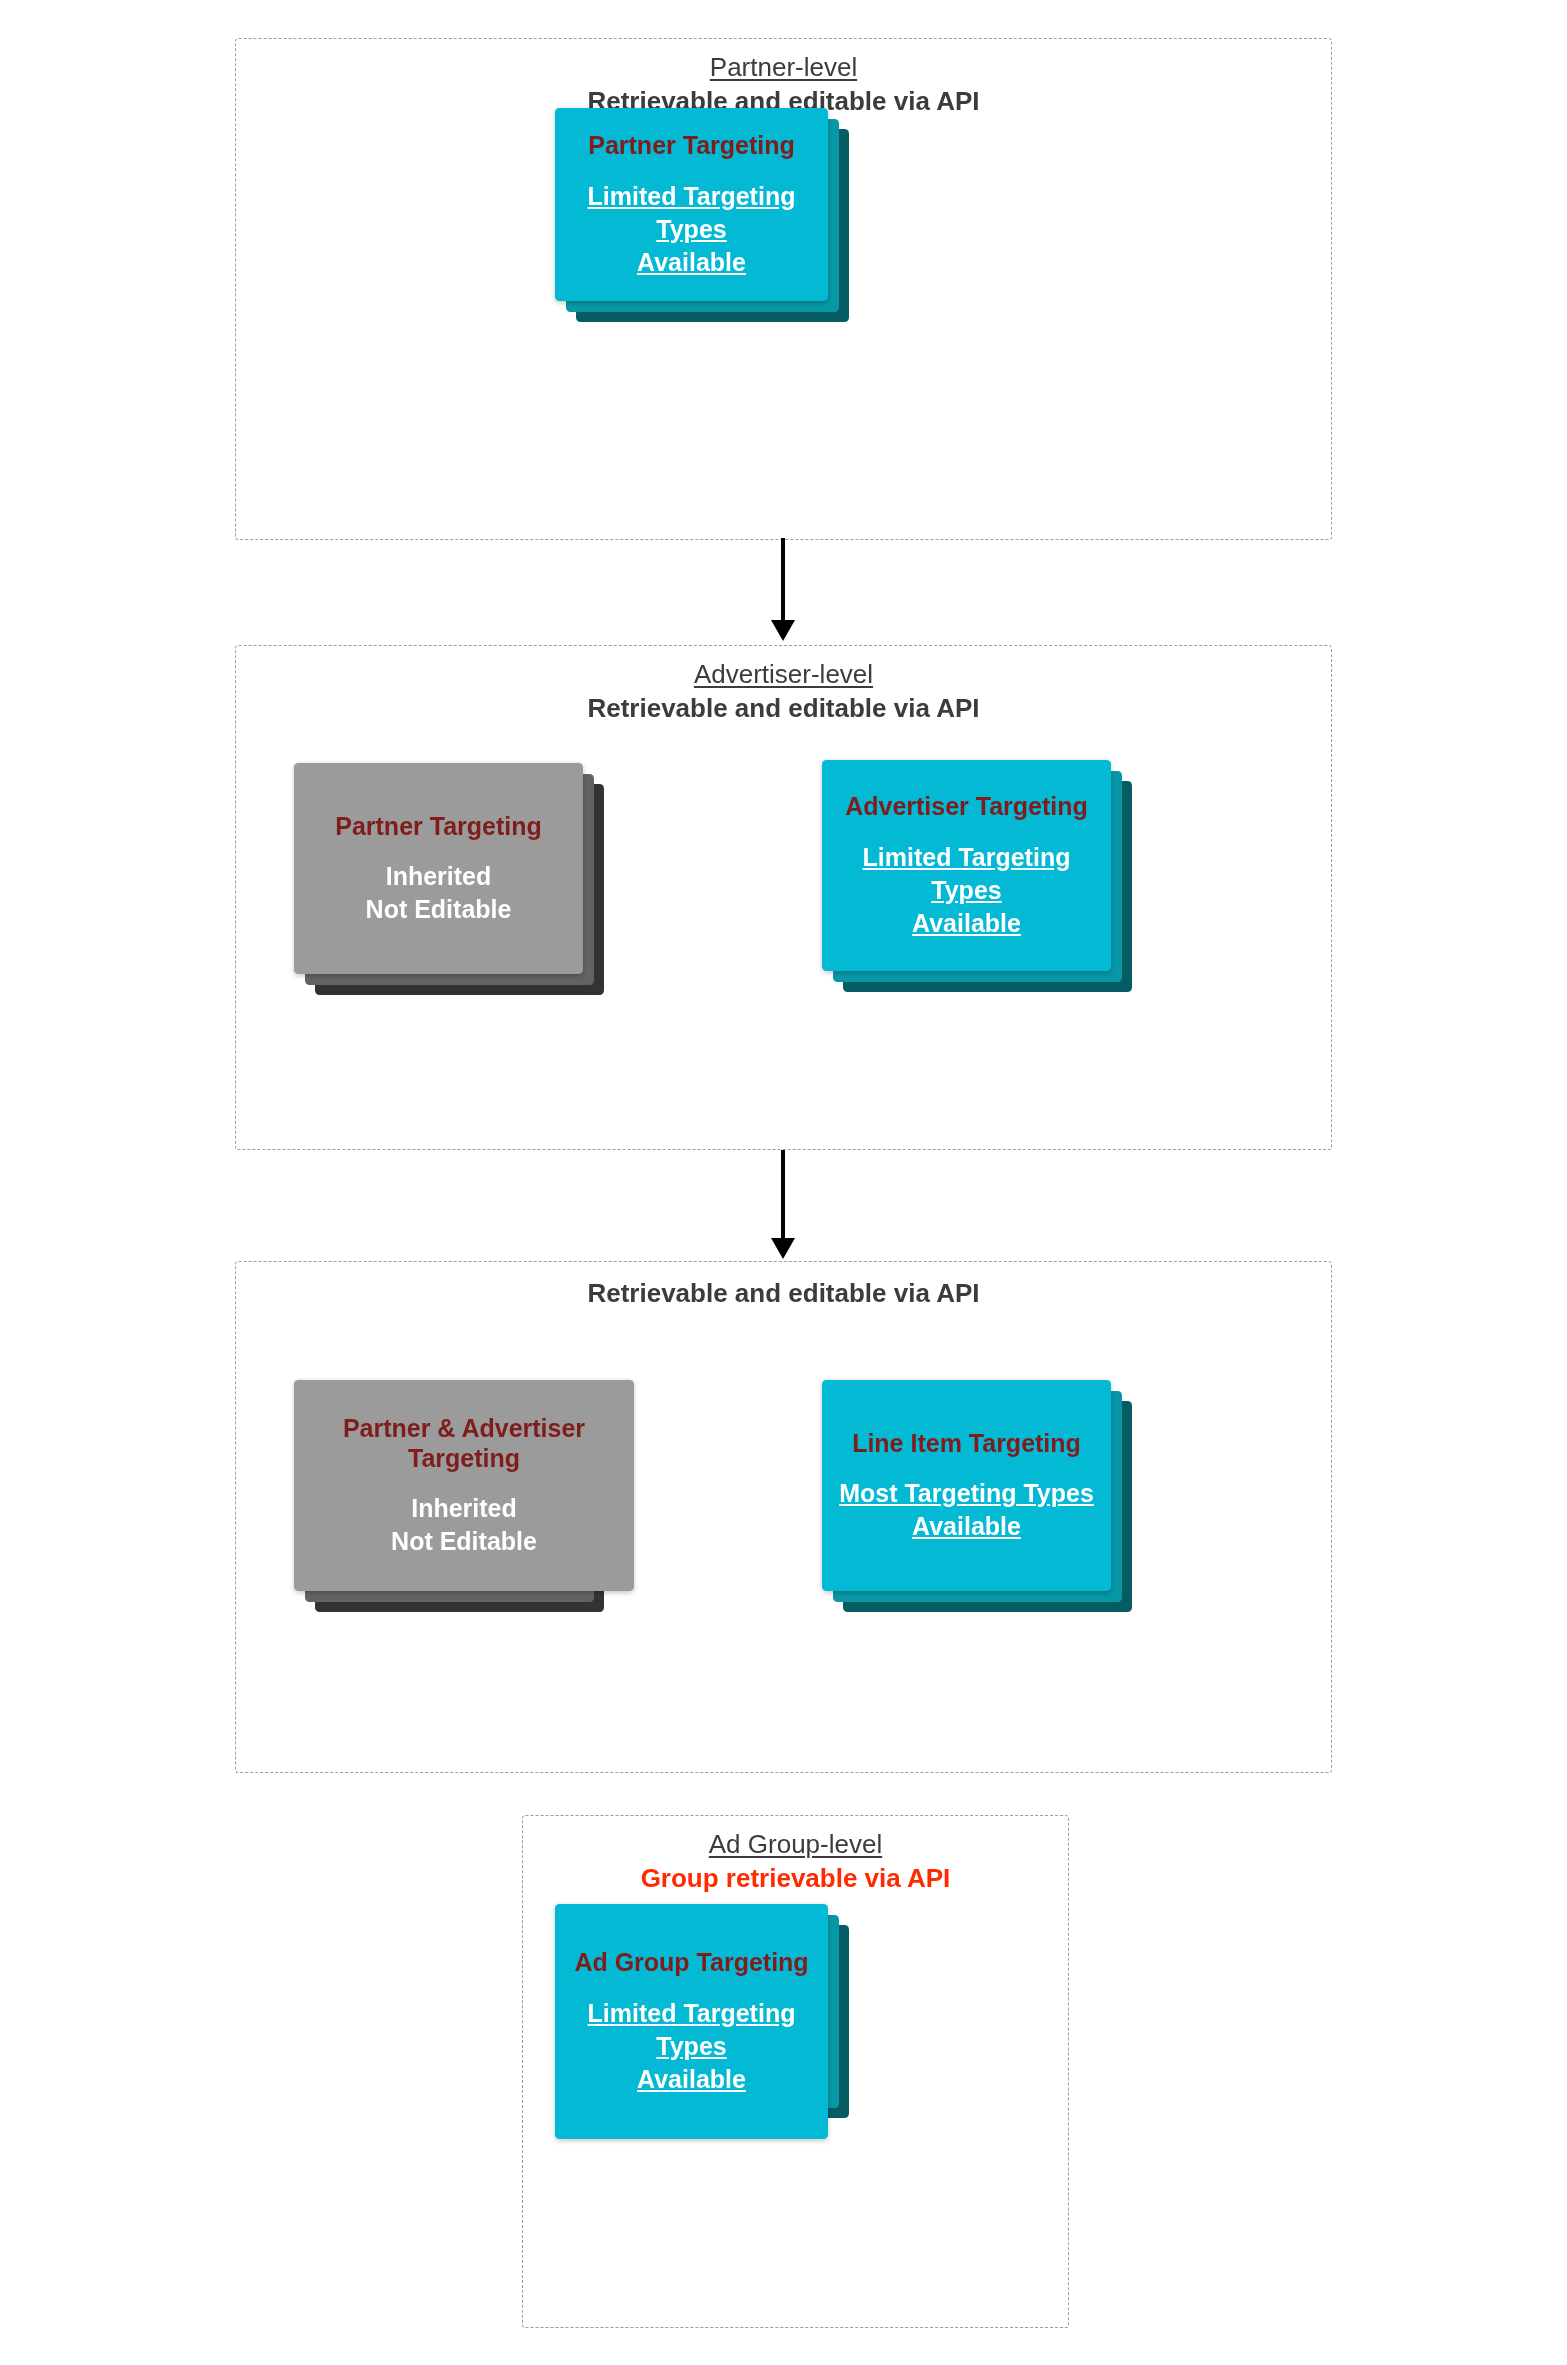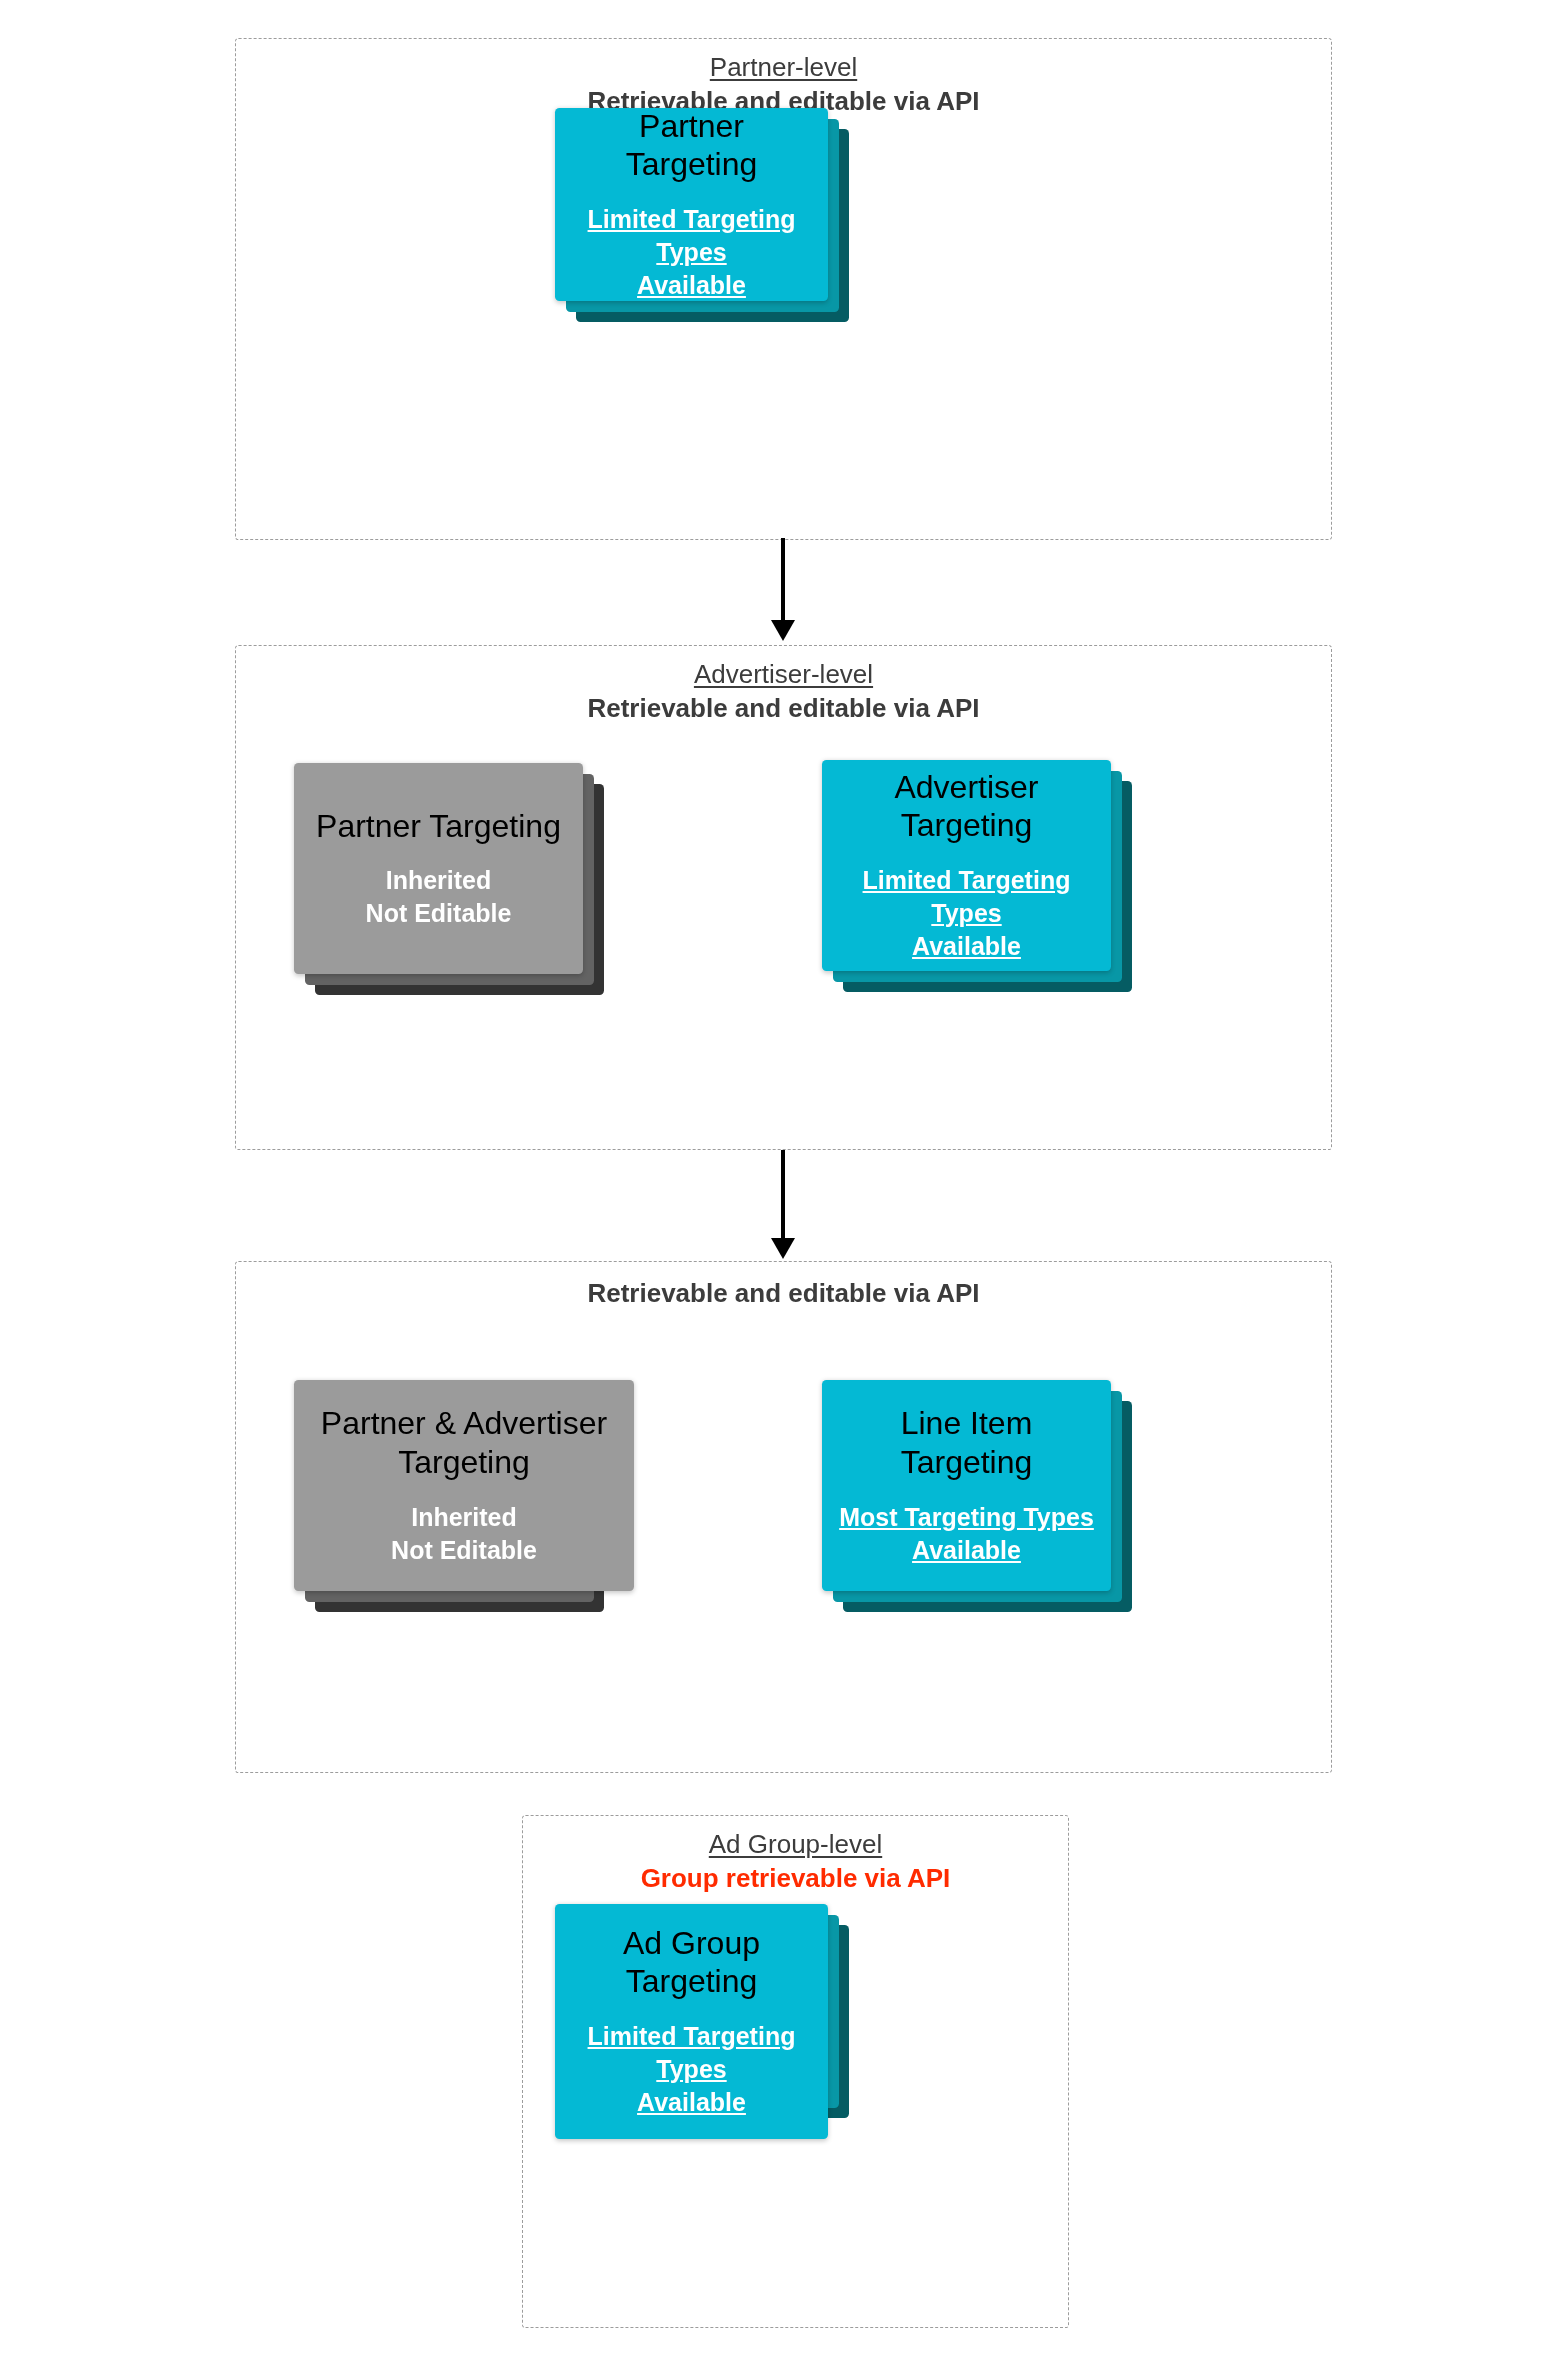--- a/index.html
+++ b/index.html
@@ -78,23 +78,23 @@
   
   .cyan .card-layer.front { background: #04b9d4; }
   .cyan .card-layer.mid   { background: #0897a6; }
   .cyan .card-layer.back  { background: #055c63; }
   
   .gray .card-layer.front { background: #9b9b9b; }
   .gray .card-layer.mid   { background: #636363; }
   .gray .card-layer.back  { background: #333333; }
 
   .card-title {
-    color: #000000;
-    font-weight: 400;
-    font-size: 32px;
+    color: #7f1d1d;
+    font-weight: 700;
+    font-size: 25px;
     line-height: 1.2;
     text-align: center;
     margin: 0;
   }
   .card-sub {
     color: #ffffff;
     font-weight: 700;
     font-size: 25px;
     line-height: 1.32;
     text-align: center;

